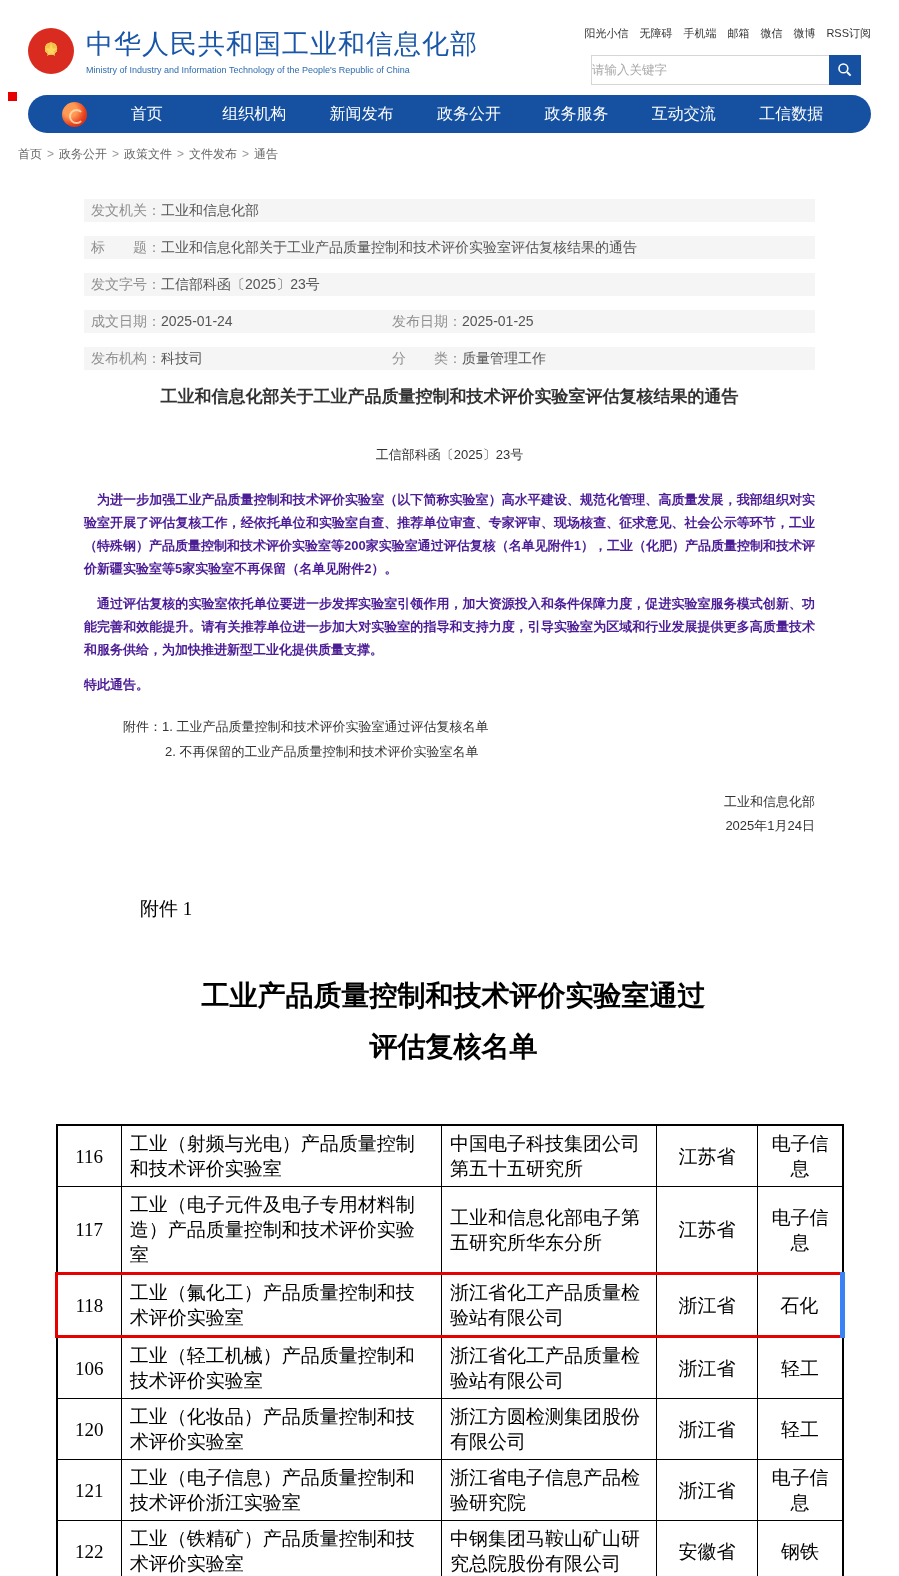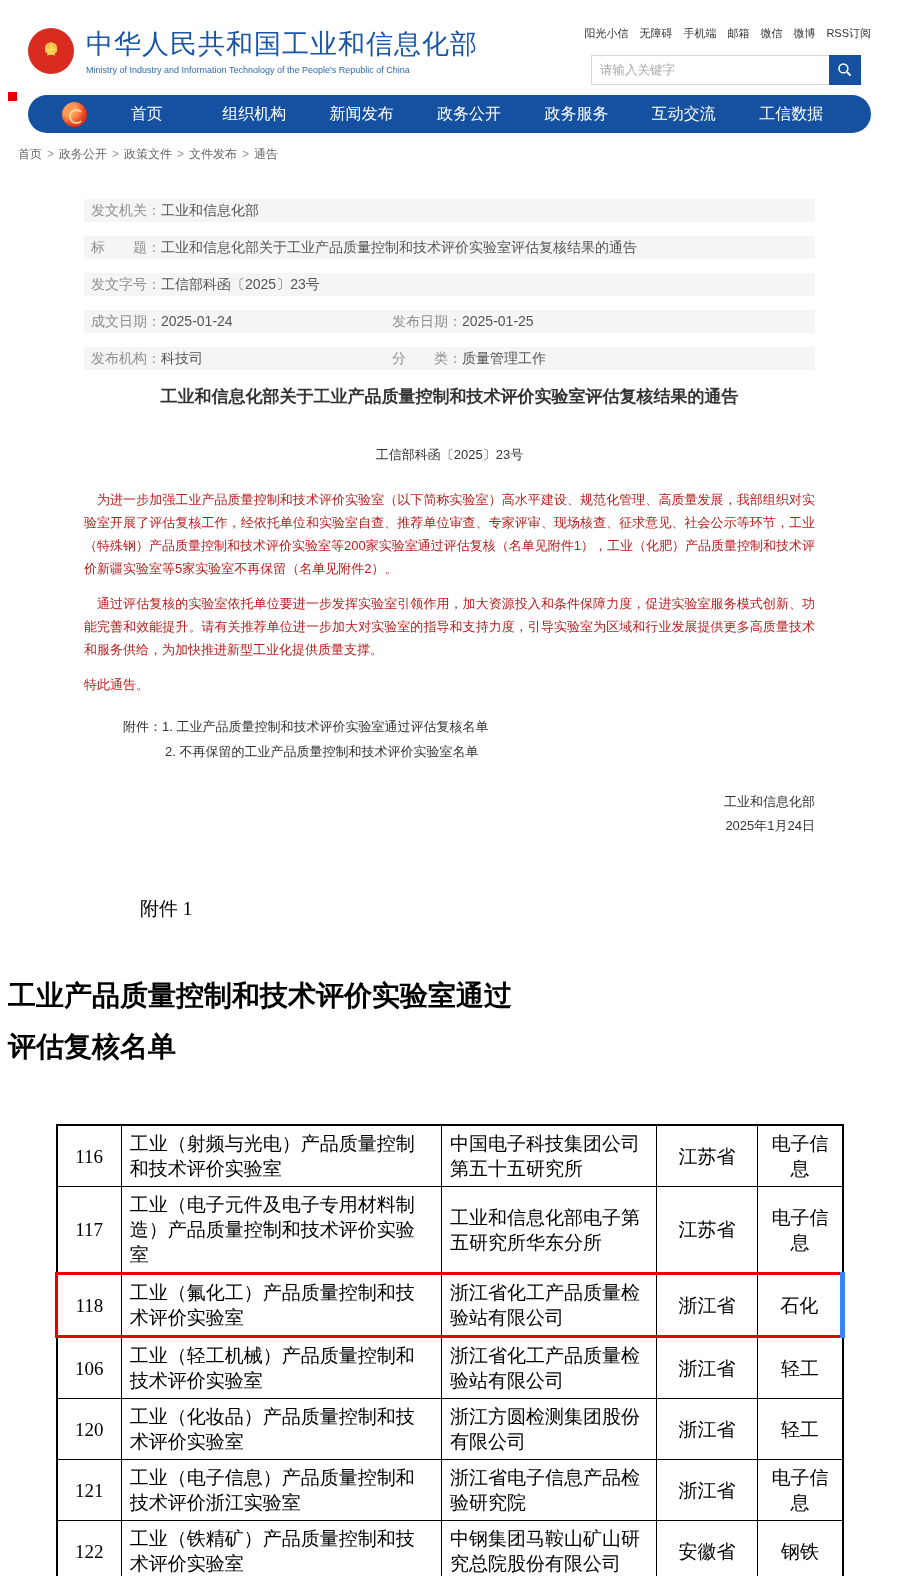--- a/index.html
+++ b/index.html
@@ -19,21 +19,21 @@
   .emblem .star { color:#ffd75e; font-size:17px; line-height:1; }
   .brand-text .cn { color:#1a56a8; font-size:27px; font-weight:normal; letter-spacing:1px; }
   .brand-text .en { color:#2f6cb0; font-size:9px; margin-top:3px; }
   .header-right { width:280px; }
   .top-links { display:flex; justify-content:flex-end; align-items:center; gap:11px; font-size:11px; color:#333; white-space:nowrap; }
   .top-links a { color:#333; text-decoration:none; cursor:pointer; }
   .xiaoxin-ico { width:11px; height:11px; background:#3f6fc0; border-radius:2px; display:inline-block; position:relative; top:1px; }
   .search { margin-top:14px; display:flex; }
   .search input {
     width:238px; height:30px; border:1px solid #d6d6d6; border-right:none; outline:none;
-    padding:0 8px; font-size:12.5px; color:#333; font-family:inherit;
+    padding:0 0; font-size:12.5px; color:#333; font-family:inherit;
   }
   .search input::placeholder { color:#a9a9a9; }
   .search button { width:32px; height:30px; background:#1551a0; border:none; cursor:pointer; display:flex; align-items:center; justify-content:center; }
   
   .red-marker { position:absolute; left:8px; top:92px; width:9px; height:9px; background:#e60000; }
   .navbar {
     margin:10px 28px 0 28px; height:38px; background:#1551a0; border-radius:19px;
     display:flex; align-items:center; padding:0 26px;
   }
   .nav-logo {
@@ -51,29 +51,29 @@
   
   .meta { margin:36px 84px 0 84px; }
   .meta-row { background:#f5f5f5; height:23px; line-height:23px; margin-bottom:3px; font-size:14px; padding-left:7px; position:relative; white-space:nowrap; overflow:hidden;margin-top:14px; }
   .meta-row .lbl { color:#8f8f8f; }
   .meta-row .val { color:#555; }
   .meta-row .pair2 { position:absolute; left:308px; top:0; }
   
   .notice { margin:0 84px; }
   .notice-title { margin-top:14px; text-align:center; font-size:17px; font-weight:bold; color:#333; line-height:26px; }
   .notice-docno { margin-top:36px; text-align:center; font-size:13px; color:#333; }
-  .notice p.body-p { margin-top:12px; font-size:13px; line-height:23px; text-align:justify; color:#b91c1c; }
+  .notice p.body-p { margin-top:12px; font-size:13px; line-height:23px; text-align:justify; color:#4c1d95;font-weight:bold; }
   .notice p.indent { text-indent:1em; }
   .notice .atts { margin-top:18px; font-size:13px; line-height:25px; color:#333;margin-left:39px; }
   .notice .atts .att2 { margin-left:42px; }
   .sign { margin-top:26px; text-align:right; font-size:13px; line-height:24px; color:#333; }
   
   .attach { font-family:"Liberation Serif","DejaVu Serif",serif; color:#000; }
   .attach-label { margin:58px 0 0 140px; font-size:19px; }
-  .attach-title { margin-top:48px; text-align:left; font-size:28px; font-weight:bold; line-height:51px;padding-left:8px; }
+  .attach-title { margin-top:48px; text-align:center; font-size:28px; font-weight:bold; line-height:51px;padding-left:8px; }
   
   .tbl-wrap { margin:52px 54px 0 55px; }
   table.lab { border-collapse:collapse; width:790px; font-family:"Liberation Serif","DejaVu Serif",serif; font-size:19px; color:#000; }
   table.lab td { border:1px solid #000; padding:5px 8px; line-height:25px; vertical-align:middle; }
   table.lab { border:2px solid #000; }
   td.c-no { width:65px; text-align:center; }
   td.c-lab { width:322px; text-align:left; }
   td.c-org { width:216px; text-align:left; }
   td.c-prov { width:102px; text-align:center; }
   td.c-ind { width:85px; text-align:center; }

